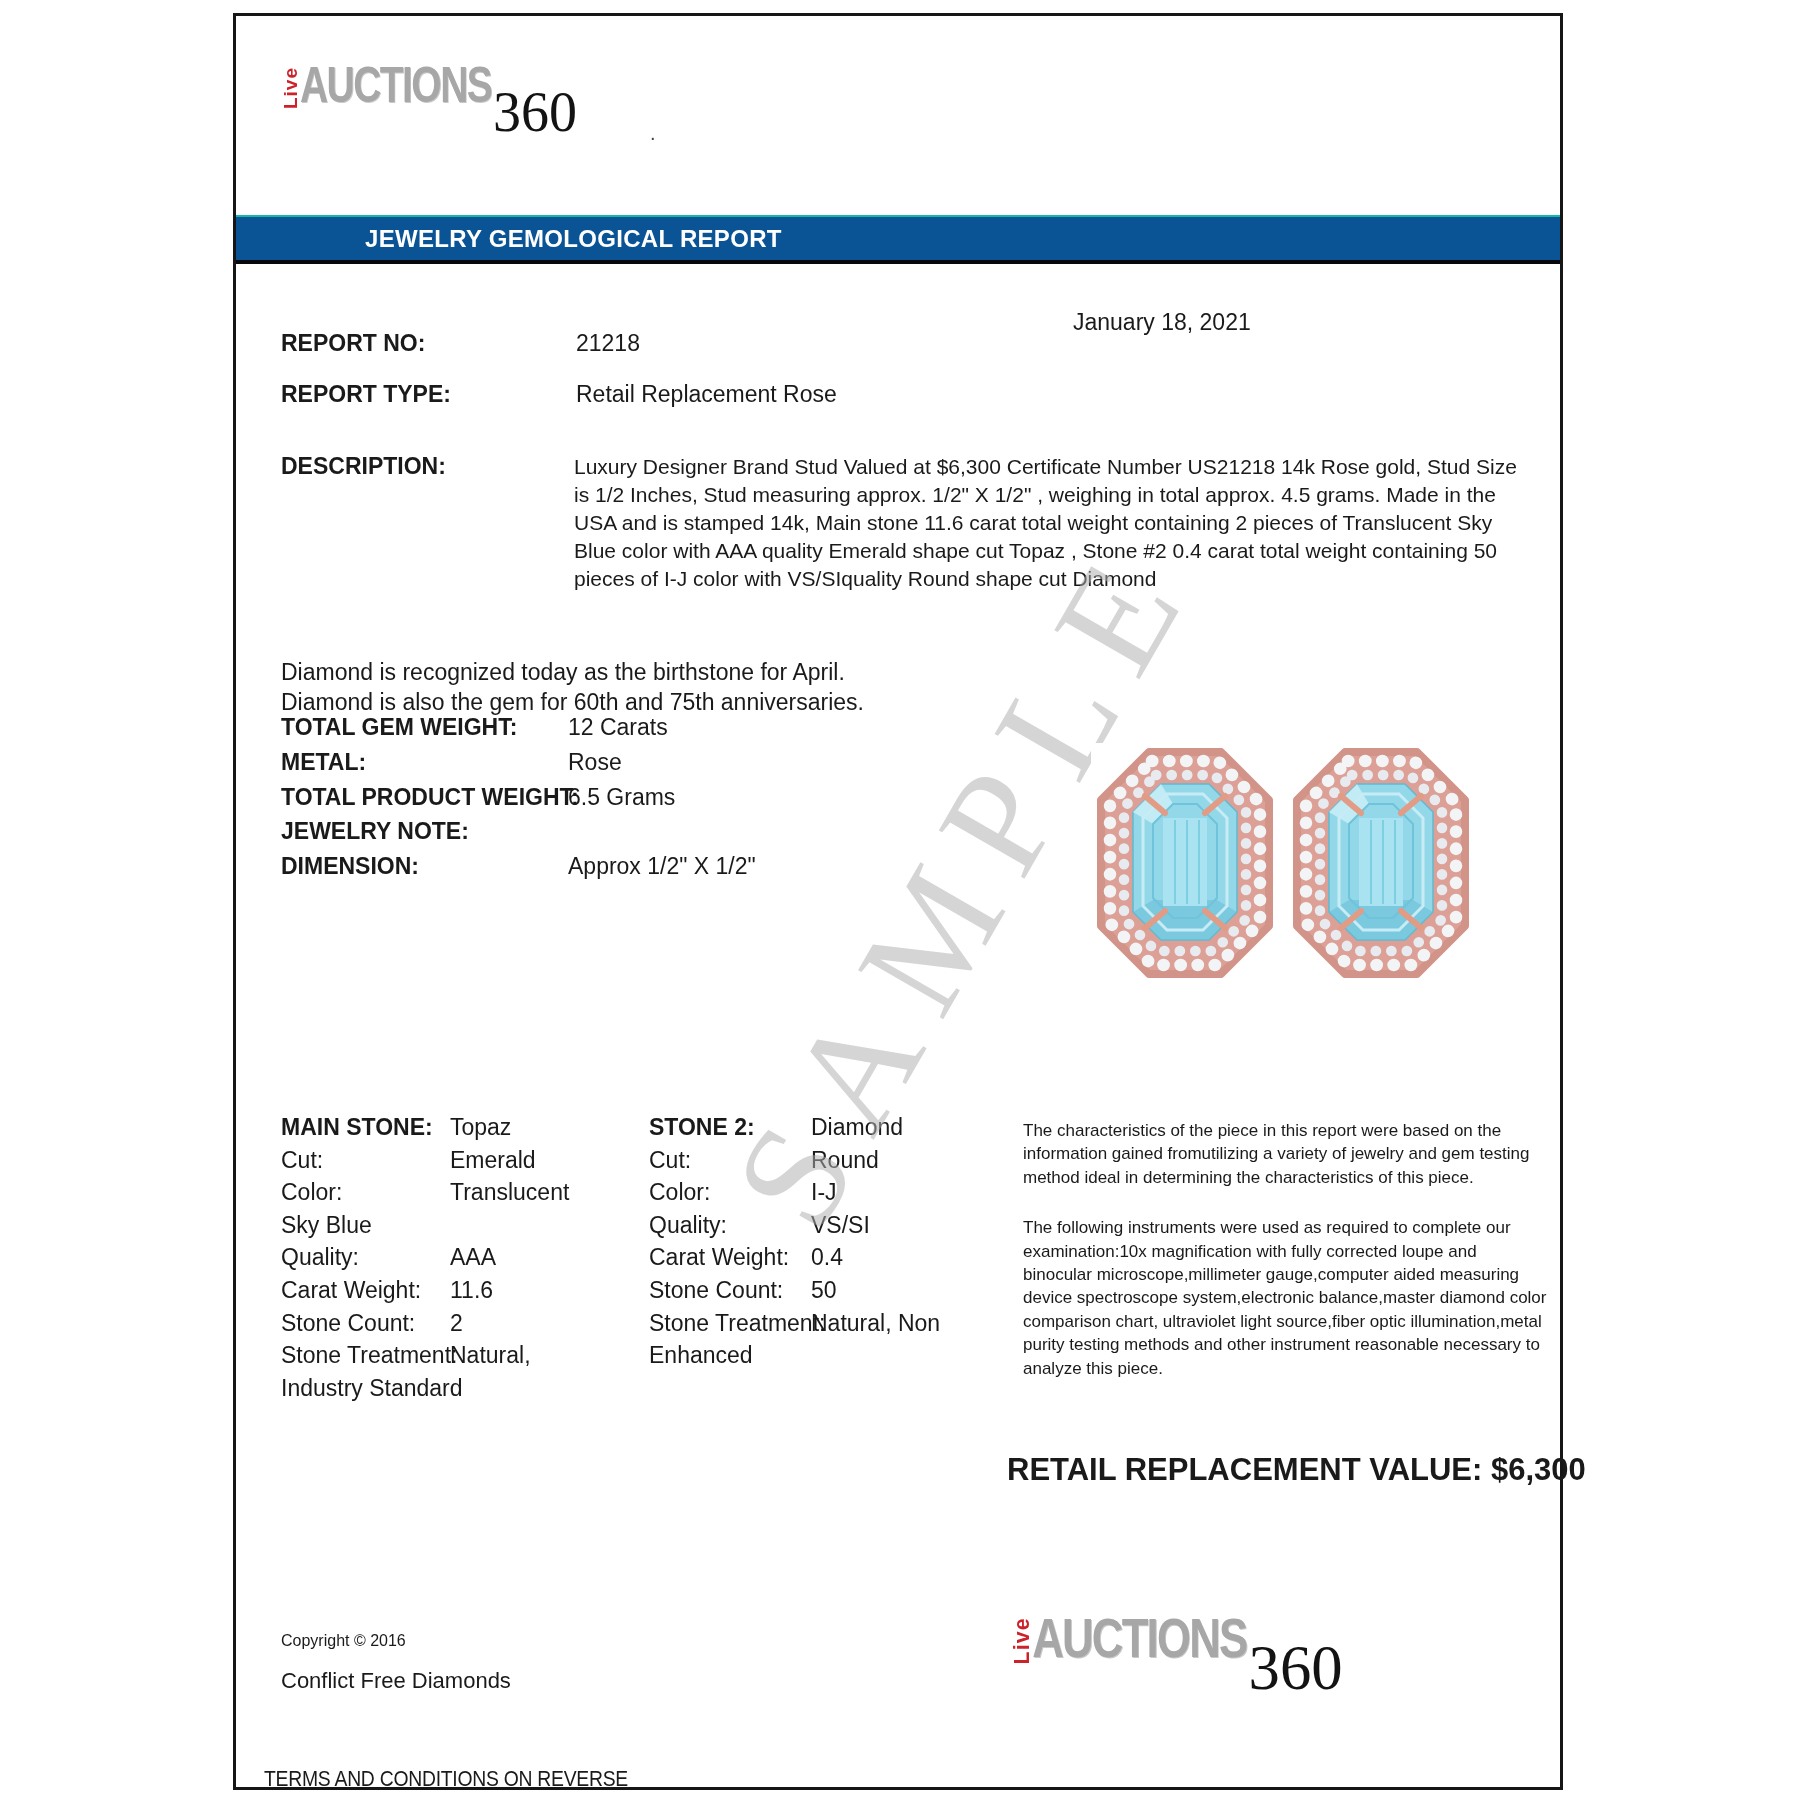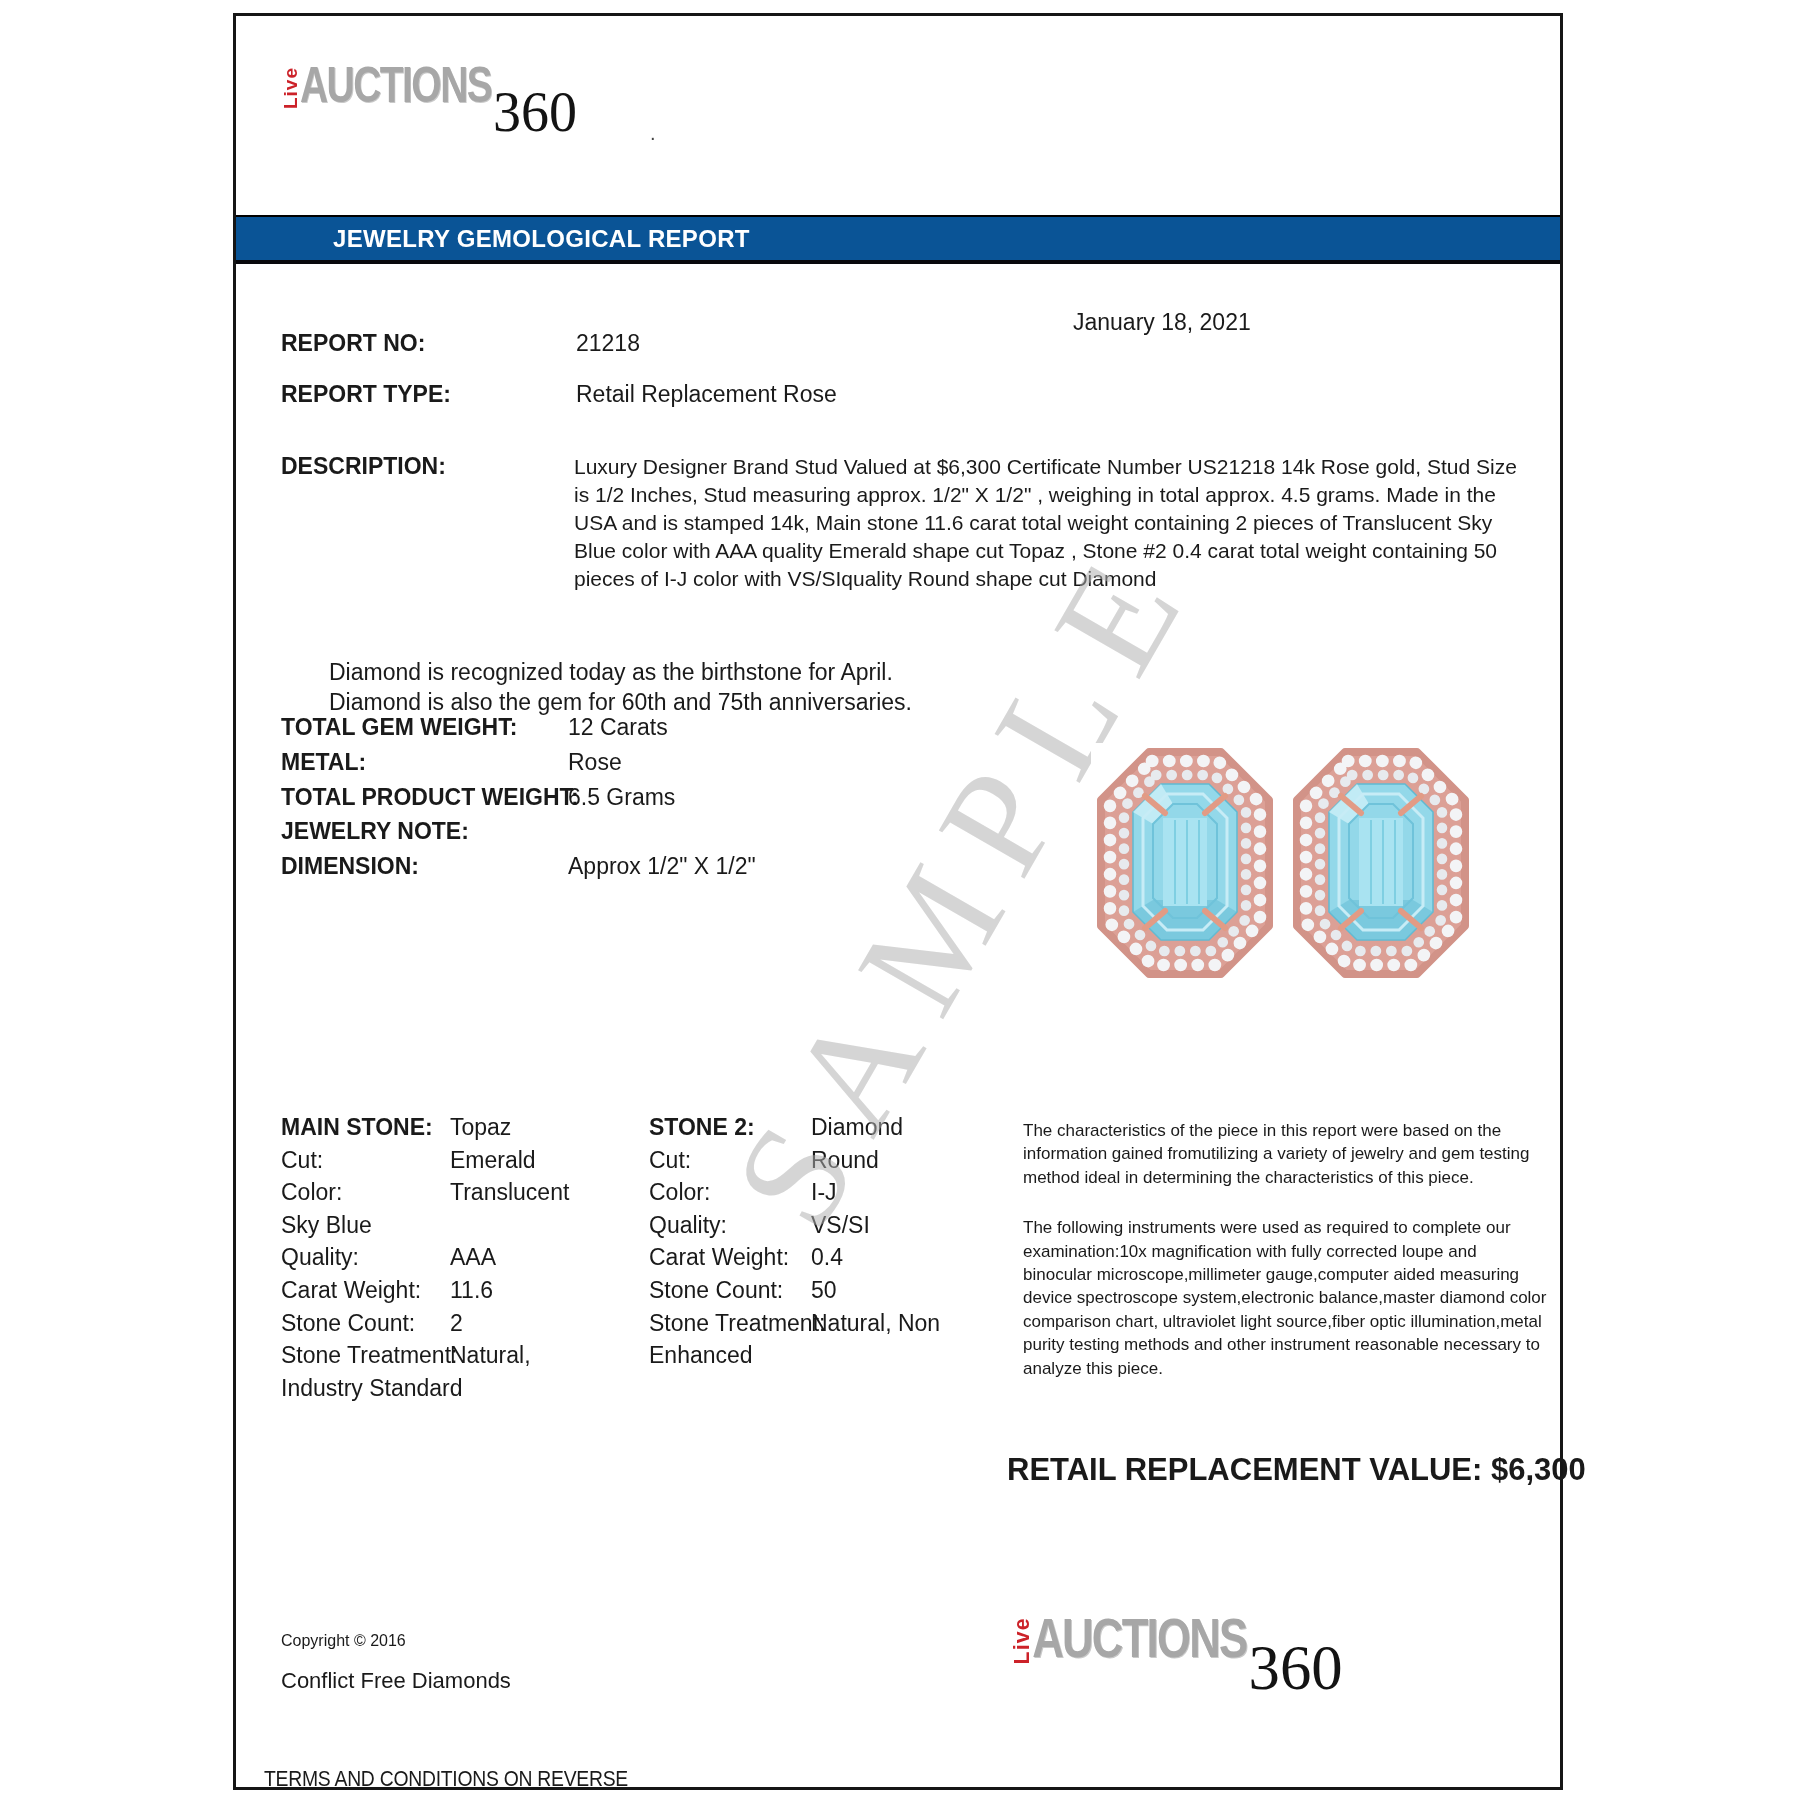--- a/index.html
+++ b/index.html
@@ -18,37 +18,37 @@
   .la-360{font-family:"Liberation Serif",serif;font-size:56px;color:#131313;line-height:.8;
     margin-left:-52px;margin-top:26px;}
   .logo-header{left:45px;top:48px;}
   .logo-footer{left:775px;top:1598px;transform:scale(1.12);transform-origin:left top;}
 
   
   .doc-title{left:376px;top:50px;font-family:"Liberation Serif",serif;font-size:54px;
     color:var(--title-blue,#1f5396);letter-spacing:1px;white-space:nowrap;}
   .title-dot{left:414px;top:106px;font-size:20px;color:#444;}
   .banner{left:0;top:199px;width:100%;height:49px;background:var(--bar-blue,#0a5496);
-    border-top:2px solid #000000;border-bottom:4px solid #08080c;box-sizing:border-box;
-    display:flex;align-items:center;}
+    border-top:2px solid #14b8a6;border-bottom:4px solid #08080c;box-sizing:border-box;
+    display:flex;align-items:center;padding-left:32px;}
   .banner-text{margin-left:97px;color:#fff;font-size:24px;font-weight:700;letter-spacing:.3px;}
 
   
   .lbl{font-weight:700;}
   .frow{white-space:nowrap;font-size:23px;}
   .frow .lbl{display:inline-block;}
   .row-no{left:45px;top:293px;margin-top:21px;}
   .row-no .lbl{width:295px;}
   .date{left:837px;top:293px;font-size:23px;}
   .row-type{left:45px;top:365px;}
   .row-type .lbl{width:295px;}
   .desc-label{left:45px;top:437px;font-size:23px;font-weight:700;}
   .desc-text{left:338px;top:437px;width:958px;font-size:21px;line-height:28px;}
 
-  .birthstone{left:45px;top:642px;font-size:23px;line-height:29.5px;margin-left:48px;}
+  .birthstone{left:45px;top:642px;font-size:23px;line-height:29.5px;}
 
   .item-block{left:45px;top:698px;font-size:23px;}
   .item-block .irow{height:34.8px;white-space:nowrap;}
   .item-block .lbl{display:inline-block;width:287px;}
 
   
   .stone-block{top:1098px;font-size:23px;}
   .stone-block .srow{height:32.6px;white-space:nowrap;}
   .stone-main{left:45px;}
   .stone-main .slbl{display:inline-block;width:169px;}

